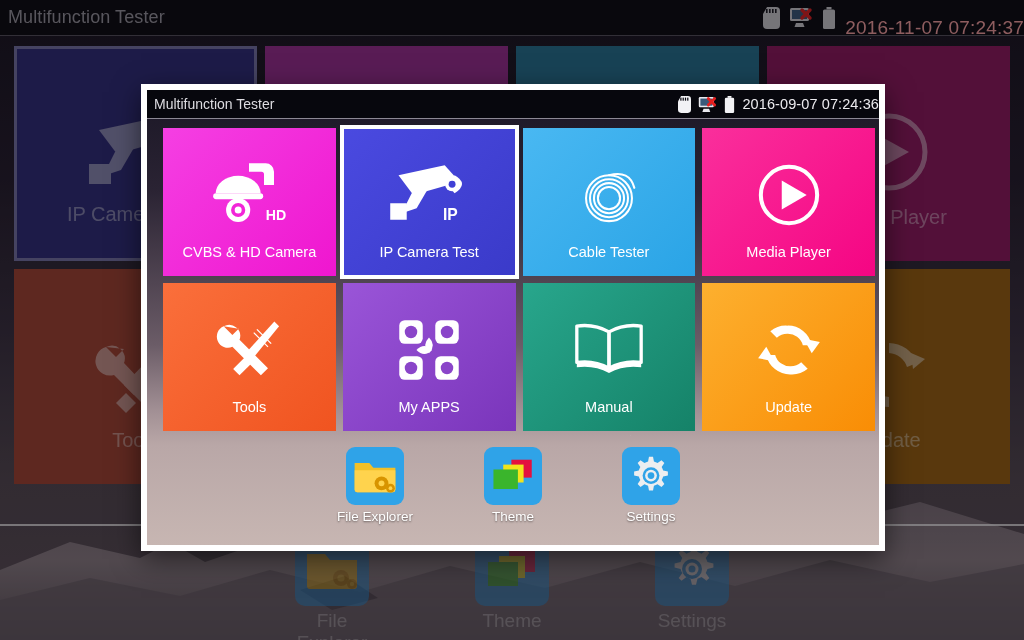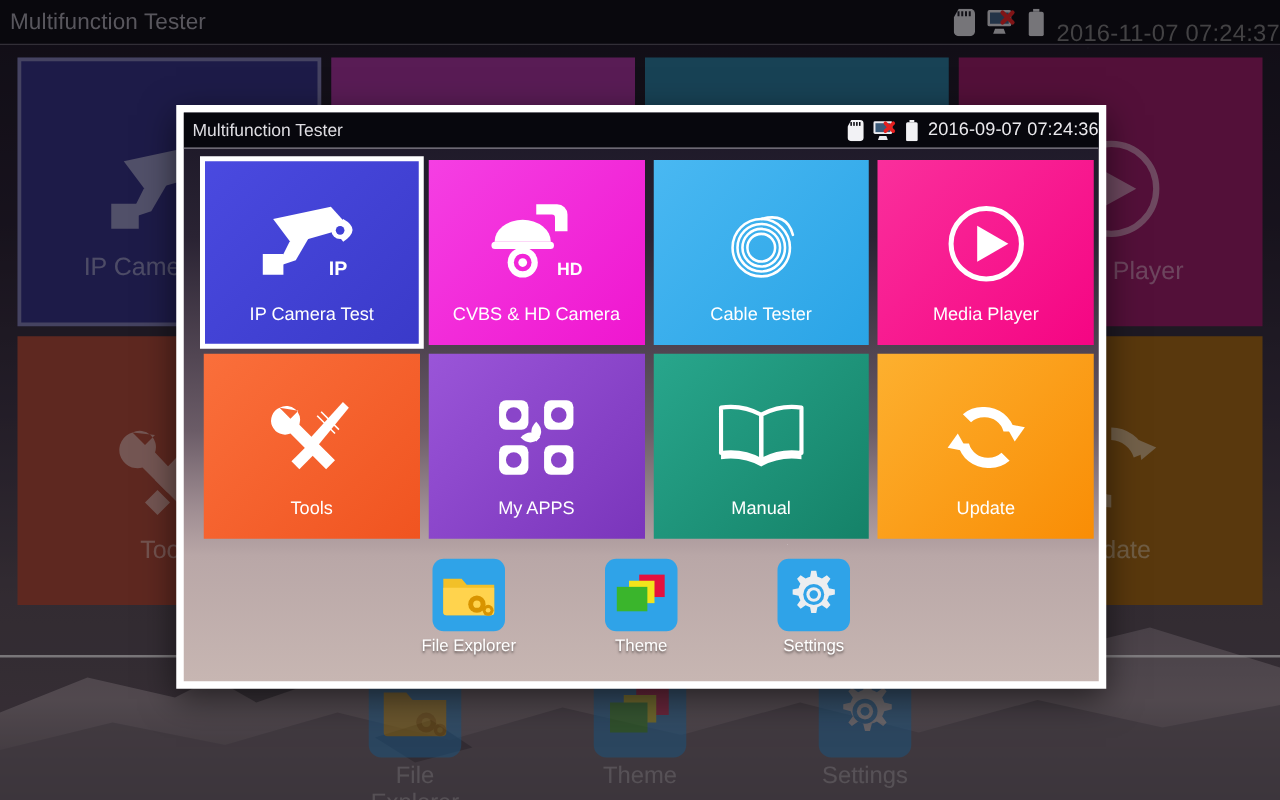--- a/index.html
+++ b/index.html
@@ -47,21 +47,21 @@
     position:absolute; left:0; right:0; top:0; height:36px;
     background:#0a0a10;
     display:flex; align-items:center;
     border-bottom:1px solid #55505c;
   }
   .topbar .title{
     color:#9a98a0; font-size:18px; margin-left:8px; letter-spacing:.1px;
   }
   .topbar .spacer{ flex:1; }
   .topbar .status{ display:flex; align-items:center; gap:9px; margin-right:9px; }
-  .topbar .clock{ color:#737373; font-size:19px; letter-spacing:.2px;margin-top:21px; }
+  .topbar .clock{ color:#fca5a5; font-size:19px; letter-spacing:.2px;margin-top:21px; }
 
   .icn{ display:block; }
 
   
   .dgrid{
     position:absolute; left:14px; top:46px; width:996px;
     display:grid; grid-template-columns:repeat(4,1fr); gap:8px;
   }
   .dtile{
     height:215px; position:relative;
@@ -391,52 +391,52 @@
         <svg class="icn" width="11" height="17" viewBox="0 0 14 22">
           <rect x="4.5" y="0" width="5" height="2.4" fill="#f2f2f5"></rect>
           <rect x="1" y="2.4" width="12" height="19.6" rx="1.6" fill="#f2f2f5"></rect>
         </svg>
       </span>
       <span class="clock">2016-09-07 07:24:36</span>
     </div>
 
     <div class="wgrid">
 
+      <div class="wtile" style="background:linear-gradient(135deg,#f53fe3,#ef16cf)">
+        <span class="glyphwrap">
+          <svg width="86" height="70" viewBox="0 0 100 84">
+              <g fill="#fff">
+            <path d="M50 4 h20 a10 10 0 0 1 10 10 v16 h-12 v-13 a3 3 0 0 0 -3 -3 h-15z"></path>
+            <path d="M10 40 a27 21 0 0 1 54 0z"></path>
+            <rect x="7" y="40" width="60" height="7" rx="3.4"></rect>
+            <circle cx="37" cy="60" r="14.5"></circle>
+            <circle cx="37" cy="60" r="8.5" fill="#f225d8"></circle>
+            <circle cx="37" cy="60" r="4.2" fill="#fff"></circle>
+            <text x="70" y="72" font-family="Liberation Sans, sans-serif" font-size="17" font-weight="bold" fill="#fff">HD</text>
+          </g>
+            </svg>
+        </span>
+        <span class="lab">CVBS &amp; HD Camera</span>
+      </div>
+
       <div class="wtile sel" style="background:linear-gradient(135deg,#4a4ae0,#3a3ac9)">
         <span class="glyphwrap">
           <svg width="92" height="66" viewBox="0 0 110 80">
               <g fill="#fff">
             <path d="M18 16 L74 4 L92 24 L36 40 Z"></path>
             <path d="M86 16 q18 10 0 22 q-10 -11 0 -22Z"></path>
             <circle cx="83" cy="27" r="8.5" fill="#fff"></circle>
                 <circle cx="83" cy="27" r="4.2" fill="#4040d6"></circle>
             <path d="M34 38 L54 32 L40 56 L22 62 Z"></path>
             <path d="M8 50 h20 v20 h-20z"></path>
             <text x="72" y="70" font-family="Liberation Sans, sans-serif" font-size="19" font-weight="bold" fill="#fff">IP</text>
           </g>
             </svg>
         </span>
         <span class="lab">IP Camera Test</span>
-      </div>
-
-      <div class="wtile" style="background:linear-gradient(135deg,#f53fe3,#ef16cf)">
-        <span class="glyphwrap">
-          <svg width="86" height="70" viewBox="0 0 100 84">
-              <g fill="#fff">
-            <path d="M50 4 h20 a10 10 0 0 1 10 10 v16 h-12 v-13 a3 3 0 0 0 -3 -3 h-15z"></path>
-            <path d="M10 40 a27 21 0 0 1 54 0z"></path>
-            <rect x="7" y="40" width="60" height="7" rx="3.4"></rect>
-            <circle cx="37" cy="60" r="14.5"></circle>
-            <circle cx="37" cy="60" r="8.5" fill="#f225d8"></circle>
-            <circle cx="37" cy="60" r="4.2" fill="#fff"></circle>
-            <text x="70" y="72" font-family="Liberation Sans, sans-serif" font-size="17" font-weight="bold" fill="#fff">HD</text>
-          </g>
-            </svg>
-        </span>
-        <span class="lab">CVBS &amp; HD Camera</span>
       </div>
 
       <div class="wtile" style="background:linear-gradient(135deg,#49b8f2,#2aa4e6)">
         <span class="glyphwrap">
           <svg width="76" height="76" viewBox="0 0 96 96" fill="none" stroke="#fff" stroke-width="2.6">
             <circle cx="48" cy="52" r="29"></circle>
               <circle cx="48" cy="52" r="24"></circle>
             <circle cx="48" cy="52" r="19"></circle>
               <circle cx="48" cy="52" r="14"></circle>
             <path d="M48 23 q26 -7 32 16" stroke-linecap="round"></path>

